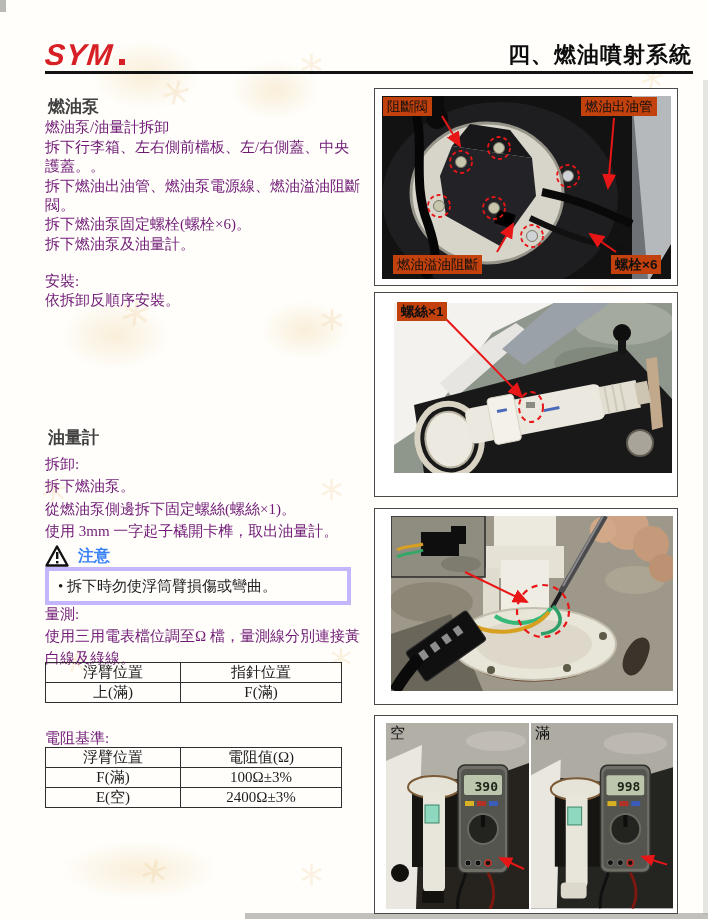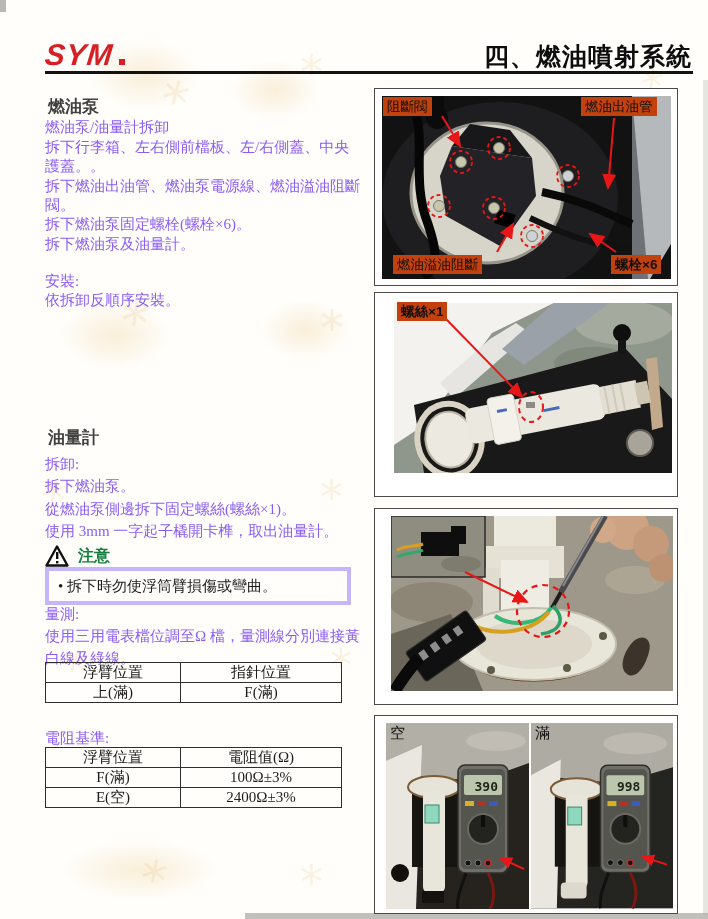--- a/index.html
+++ b/index.html
@@ -1,19 +1,19 @@
 <!DOCTYPE html>
 <html><head>
 <meta charset="utf-8">
 <style>
   html,body{margin:0;padding:0;}
   body{font-family:"Liberation Serif",serif;background:#e8e8e8;}
   #page{position:relative;width:708px;height:919px;background:#fffefb;overflow:hidden;margin:0 auto;}
   .abs{position:absolute;}
-  .bodyline{position:absolute;left:45px;font-size:15px;line-height:20px;color:#8b5cf6;white-space:nowrap;font-family:"Liberation Serif",serif;}
+  .bodyline{position:absolute;left:45px;font-size:15px;line-height:20px;color:#701a75;white-space:nowrap;font-family:"Liberation Serif",serif;}
   .secHead{position:absolute;left:48px;font-size:17px;font-weight:bold;color:#404040;font-family:"Liberation Sans",sans-serif;white-space:nowrap;}
   .label-chip{position:absolute;background:#c2410c;font-family:"Liberation Sans",sans-serif;font-size:13.5px;line-height:19px;padding:0 4px;color:#101010;white-space:nowrap;}
   .figbox{position:absolute;left:374px;width:302px;background:#fff;border:1px solid #4a4a4a;}
   .photo{position:absolute;overflow:hidden;}
   table.spec{position:absolute;border-collapse:collapse;font-size:15px;color:#1c1c1c;font-family:"Liberation Serif",serif;}
   table.spec td{border:1px solid #2e2e2e;text-align:center;height:19px;padding:0;}
   table.spec td.c1{width:134px;}
   table.spec td.c2{width:160px;}
   .wm{position:absolute;color:rgba(233,172,92,0.16);font-family:"DejaVu Sans",sans-serif;pointer-events:none;}
   .wm::before{content:"*";}
@@ -46,21 +46,21 @@
   <span class="wm" style="left:300px;top:855px;font-size:46px;"></span>
 
   <div class="abs" style="left:0;top:0;width:6px;height:12px;background:#9b9b98;opacity:.7;"></div>
   <div class="abs" style="left:703px;top:80px;width:5px;height:835px;background:#d6d5d0;opacity:.6;"></div>
   <div class="abs" style="left:245px;top:913px;width:463px;height:6px;background:#adaba5;opacity:.75;"></div>
 
   <div class="abs" style="left:45px;top:38px;height:32px;">
     <span style="display:inline-block;font-family:'Liberation Sans',sans-serif;font-weight:bold;font-style:italic;font-size:30px;letter-spacing:1px;color:#d71f26;transform:skewX(-6deg);">SYM</span>
     <span style="display:inline-block;width:6px;height:6px;background:#d71f26;margin-left:2px;"></span>
   </div>
-  <div class="abs" style="right:16px;top:40px;font-family:'Liberation Sans',sans-serif;font-weight:bold;font-size:25px;color:#0d0d0d;letter-spacing:1px;text-align:right;">四、燃油噴射系統</div>
+  <div class="abs" style="right:16px;top:40px;font-family:'Liberation Sans',sans-serif;font-weight:bold;font-size:22px;color:#0d0d0d;letter-spacing:1px;text-align:right;">四、燃油噴射系統</div>
   <div class="abs" style="left:45px;top:71px;width:648px;height:3px;background:#121212;"></div>
 
   <div class="secHead" style="top:95px;">燃油泵</div>
   <div class="bodyline" style="top:117px;">燃油泵/油量計拆卸</div>
   <div class="bodyline" style="top:137px;">拆下行李箱、左右側前檔板、左/右側蓋、中央</div>
   <div class="bodyline" style="top:156px;">護蓋。。</div>
   <div class="bodyline" style="top:176px;">拆下燃油出油管、燃油泵電源線、燃油溢油阻斷</div>
   <div class="bodyline" style="top:195px;">閥。</div>
   <div class="bodyline" style="top:214px;">拆下燃油泵固定螺栓(螺栓×6)。</div>
   <div class="bodyline" style="top:234px;">拆下燃油泵及油量計。</div>
@@ -73,21 +73,21 @@
   <div class="bodyline" style="top:499px;">從燃油泵側邊拆下固定螺絲(螺絲×1)。</div>
   <div class="bodyline" style="top:521px;">使用 3mm 一字起子橇開卡榫，取出油量計。</div>
 
   <div class="abs" style="left:45px;top:545px;width:24px;height:22px;">
     <svg width="24" height="22" viewBox="0 0 24 22">
       <polygon points="12,1.5 22.5,20.5 1.5,20.5" fill="none" stroke="#111" stroke-width="2.4" stroke-linejoin="round"></polygon>
       <rect x="11" y="7" width="2.4" height="7" fill="#111"></rect>
       <rect x="11" y="16" width="2.4" height="2.4" fill="#111"></rect>
     </svg>
   </div>
-  <div class="abs" style="left:78px;top:546px;font-family:'Liberation Sans',sans-serif;font-weight:bold;font-size:16px;color:#15803d;text-align:center;">注意</div>
+  <div class="abs" style="left:78px;top:546px;font-family:'Liberation Sans',sans-serif;font-weight:bold;font-size:16px;color:#3b82f6;text-align:center;">注意</div>
   <div class="notebox" style="top:567px;">
     <span>• 拆下時勿使浮筒臂損傷或彎曲。</span>
   </div>
 
   <div class="bodyline" style="top:604px;">量測:</div>
   <div class="bodyline" style="top:626px;">使用三用電表檔位調至Ω 檔，量測線分別連接黃</div>
   <div class="bodyline" style="top:648px;">白線及綠線。</div>
 
   <table class="spec" style="left:45px;top:662px;">
     <tbody>

